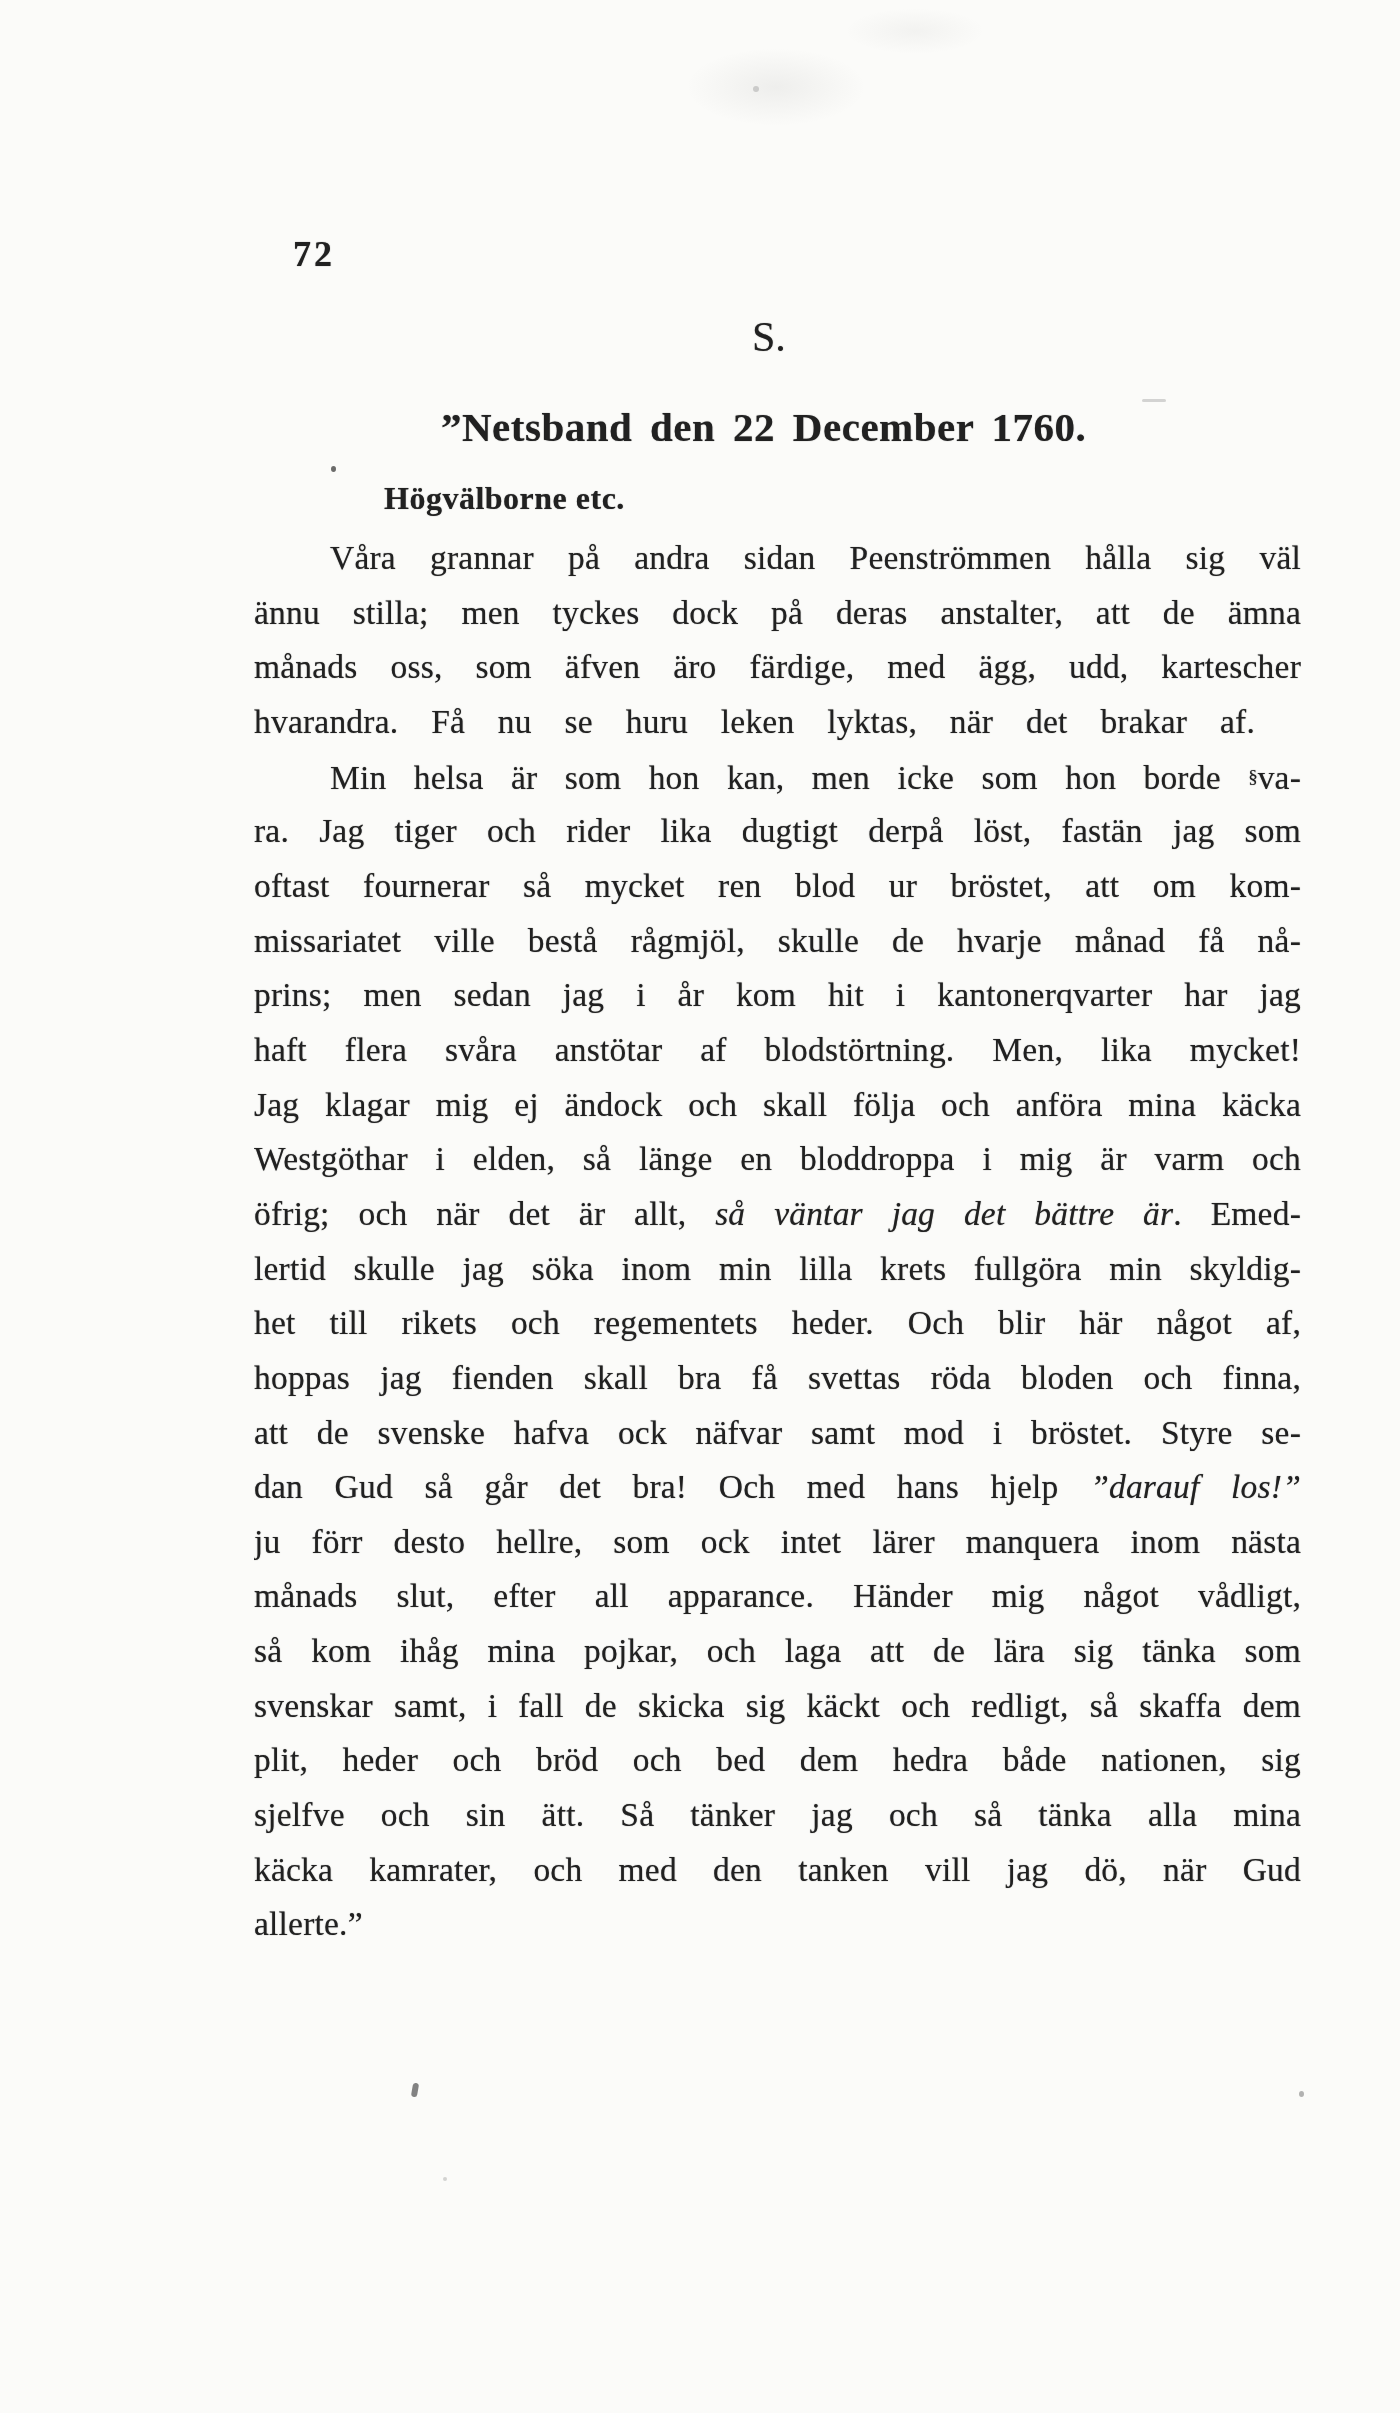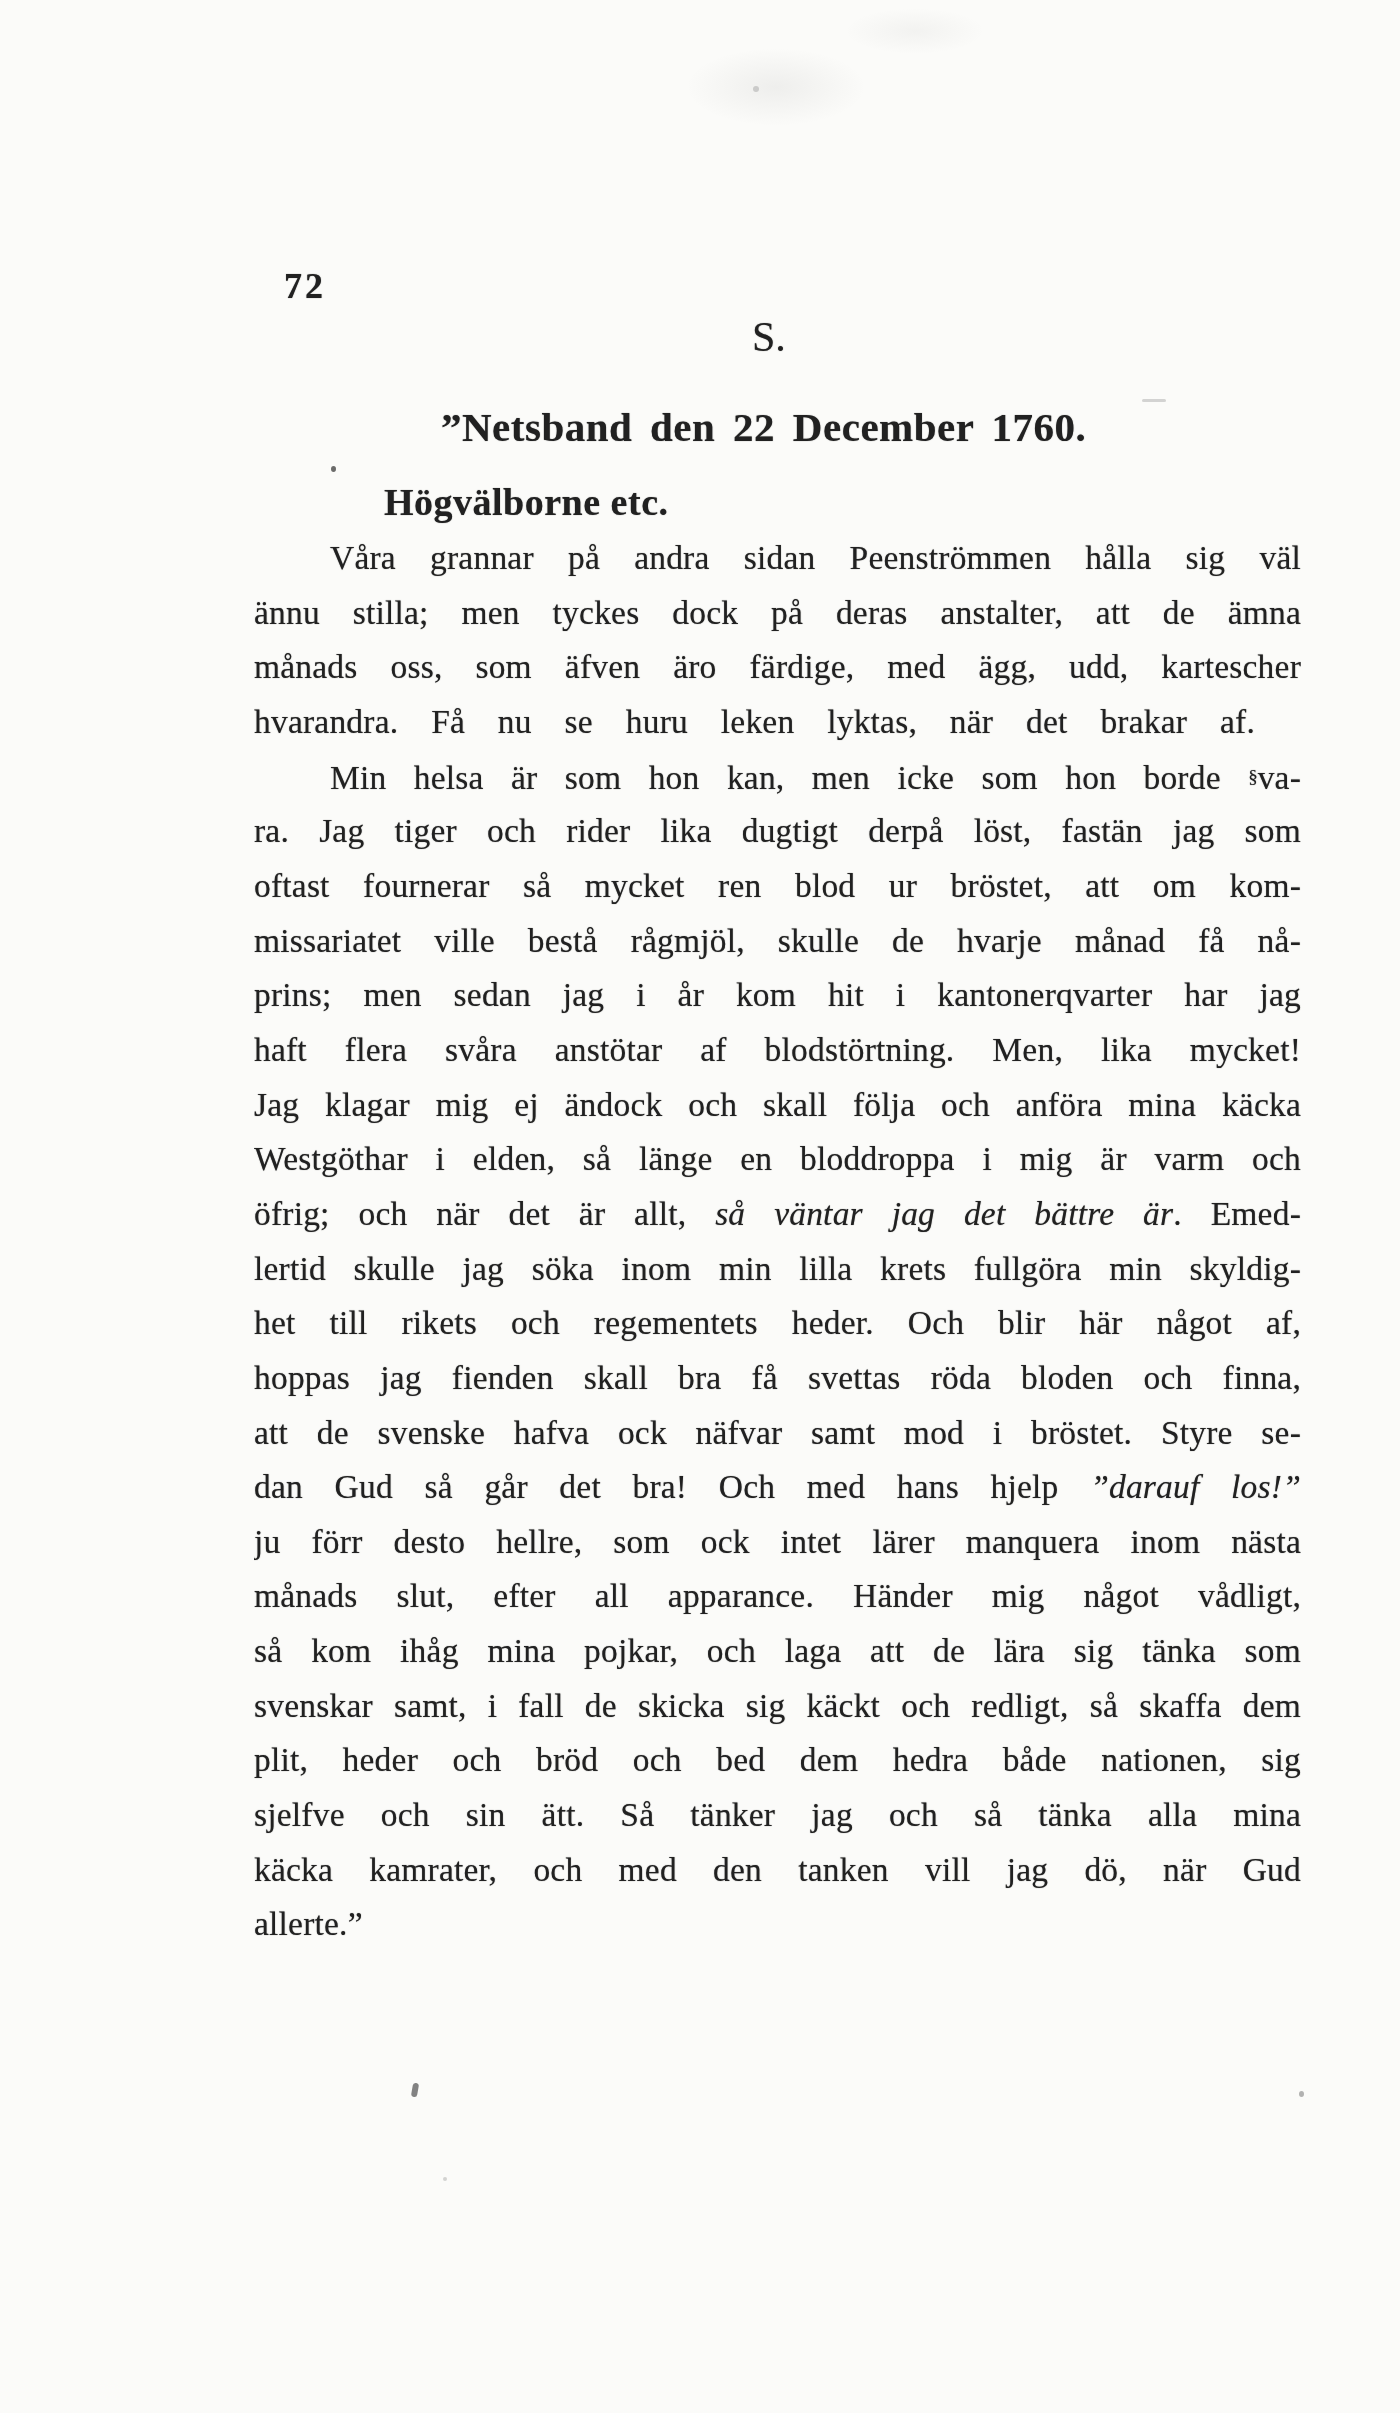--- a/index.html
+++ b/index.html
@@ -9,36 +9,36 @@
     margin:0 auto;
     background:#fbfbf9;
     overflow:hidden;
     font-family:"Liberation Serif","DejaVu Serif",serif;
     color:#212121;
   }
   
   #page .ink{ text-shadow:0 0 1.1px rgba(25,25,25,.55); }
 
   #page-number{
-    position:absolute;left:284px;top:233px;
-    font-size:36px;font-weight:bold;letter-spacing:3px;margin-top:32px;
+    position:absolute;left:293px;top:233px;
+    font-size:36px;font-weight:bold;letter-spacing:3px;
   }
   #section-heading{
     position:absolute;left:752px;top:313px;
     font-size:42px;font-weight:normal;
   }
   #dateline{
     position:absolute;left:441px;top:403px;
     font-size:41px;font-weight:bold;
     letter-spacing:.5px;word-spacing:7px;
     white-space:nowrap;
   }
   #salutation{
     position:absolute;left:384px;top:480px;
-    font-size:38px;font-weight:bold;letter-spacing:.5px;
+    font-size:32px;font-weight:bold;letter-spacing:.5px;
     white-space:nowrap;
   }
   #letter-body{
     position:absolute;left:254px;top:531px;width:1047px;
   }
   .line{
     height:54.66px;line-height:54.66px;
     font-size:33.5px;letter-spacing:.2px;
     text-align:justify;text-align-last:justify;
     overflow:hidden;

